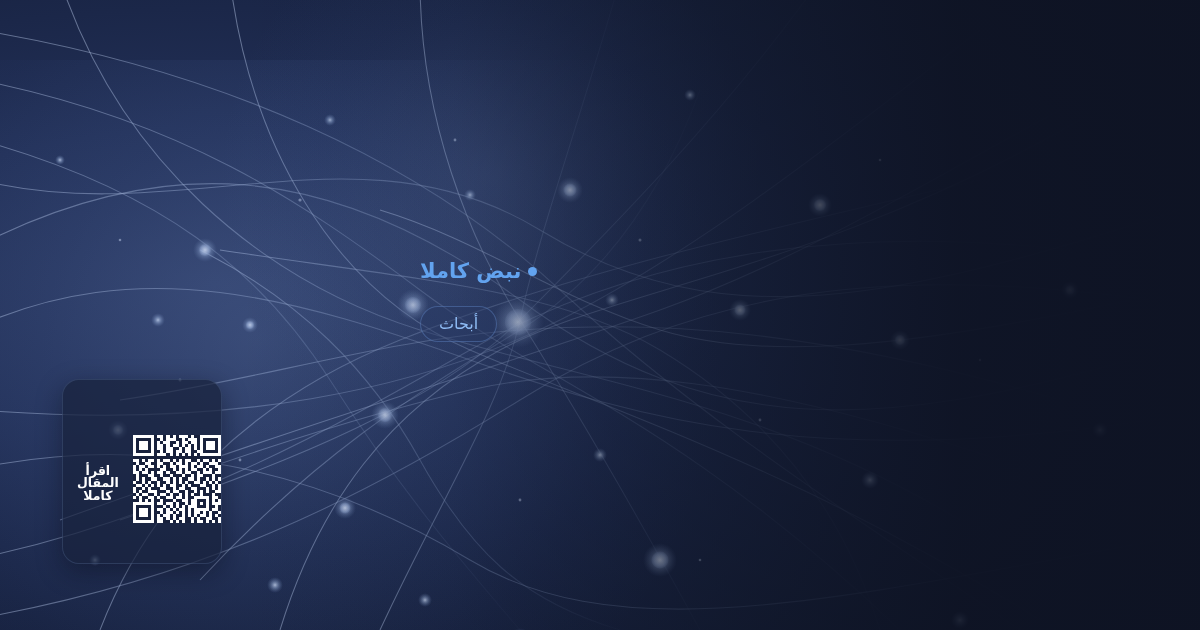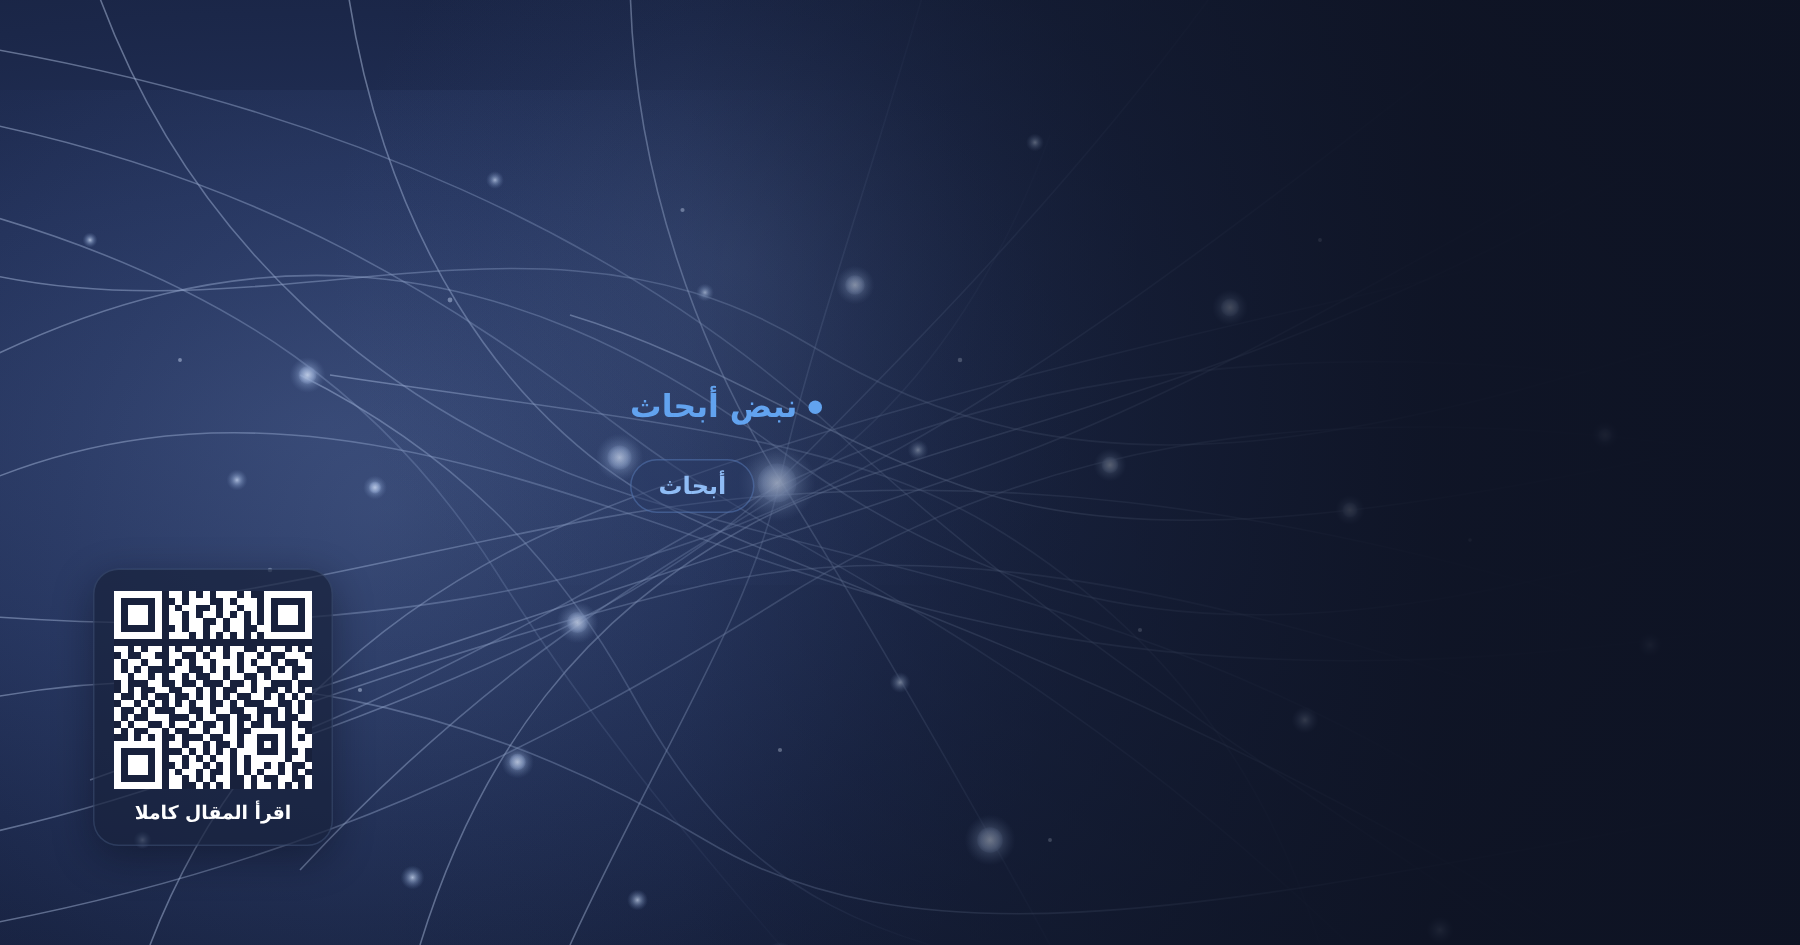--- a/index.html
+++ b/index.html
@@ -84,21 +84,21 @@
     align-items:center;
     justify-content:center;
     min-width:76px;
     height:36px;
     padding:0 18px;
     border-radius:18px;
     background:rgba(40,58,100,0.42);
     border:1px solid rgba(106,146,214,0.38);
     color:#8fbcf5;
     font-size:16px;
-    font-weight:bold;
+    font-weight:normal;
     line-height:1;
     margin-bottom:28px;
   }
 
   .headline {
     color:#ffffff;
     font-size:41px;
     font-weight:bold;
     line-height:1.46;
     max-width:720px;
@@ -108,21 +108,20 @@
   
   .qr-card {
     position:absolute;
     left:62px; top:379px;
     width:160px; height:185px;
     border-radius:17px;
     background:rgba(24,33,60,0.72);
     border:1px solid rgba(125,155,205,0.20);
     box-shadow:0 8px 26px rgba(6,10,22,0.42);
     display:flex;
-    flex-direction:column;
     align-items:center;
     padding-top:14px;
   }
   .qr-box {
     width:132px; height:132px;
     display:block;
   }
   .qr-caption {
     margin-top:10px;
     color:#ffffff;
@@ -514,21 +513,21 @@
         <rect x="26" y="28" width="1" height="1"></rect>
       </g>
     </svg>
     <div class="qr-caption">اقرأ المقال كاملا</div>
   </div>
 
   <div class="content">
 
     <div class="brand">
       <span class="dot"></span>
-      <span>نبض أبحاث</span>
+      <span>نبض كاملا</span>
     </div>
 
     <div class="badge">أبحاث</div>
 
 
   </div>
 
 </div>
 
 </body></html>

